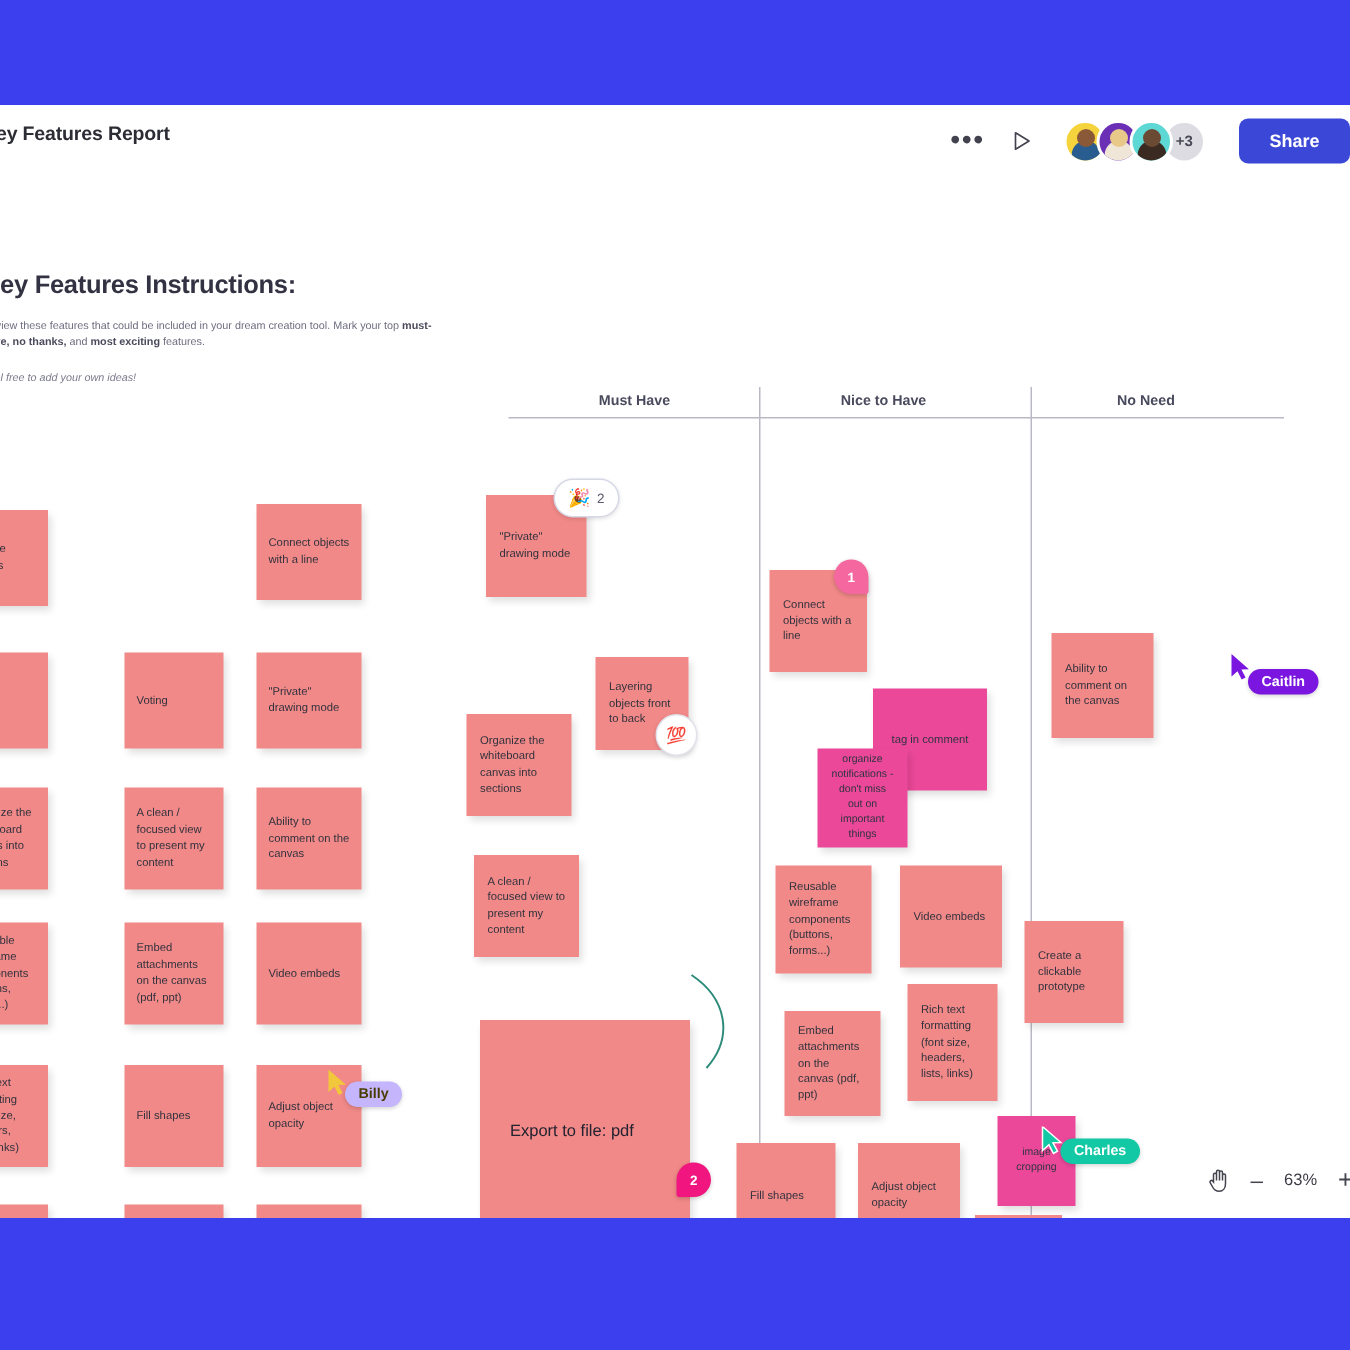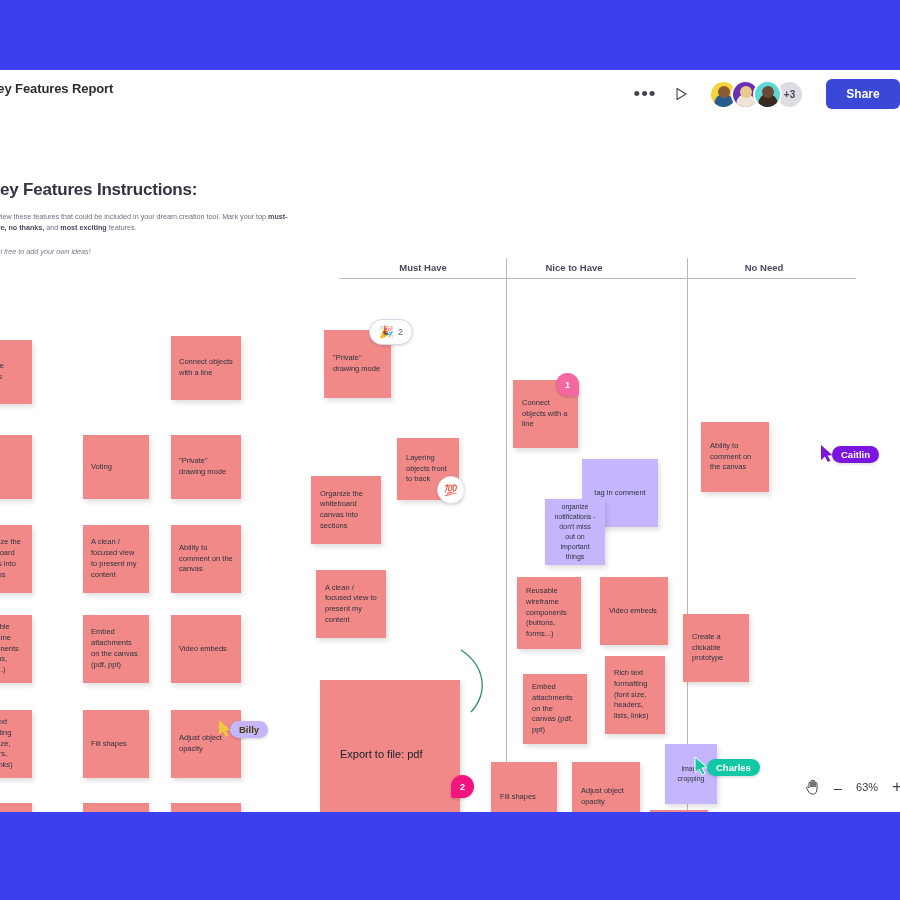--- a/index.html
+++ b/index.html
@@ -91,21 +91,21 @@
   }
   .hrule{position:absolute;top:160px;height:1px;background:#b9b9c6;}
   .vrule{position:absolute;width:1px;background:#b9b9c6;}
   
   .note{
     position:absolute;box-sizing:border-box;
     background:#F08987;color:#32323e;
     padding:9px 9px;font-size:7.5px;line-height:1.42;
     box-shadow:2px 3px 5px rgba(0,0,0,.13);
   }
-  .note.blue{background:#c4b5fd;color:#2e3442;}
+  .note.blue{background:#ec4899;color:#2e3442;}
   .note.big{font-size:11px;line-height:1.3;padding:22px 20px;font-weight:normal;color:#222230;}
   .note.mid{font-size:9.5px;line-height:1.45;}
   .note.center{display:flex;align-items:center;justify-content:center;text-align:center;}
   .note.vcenter{display:flex;align-items:center;}
   
   .grid-note{
     position:absolute;box-sizing:border-box;background:#F08987;color:#32323e;
     padding:8px 8px;font-size:7.5px;line-height:1.45;
     box-shadow:2px 3px 5px rgba(0,0,0,.13);
     display:flex;align-items:center;
@@ -124,21 +124,21 @@
   }
   .comment-pin{
     position:absolute;width:23px;height:23px;border-radius:50% 50% 50% 2px;
     display:flex;align-items:center;justify-content:center;
     color:#fff;font-size:9px;font-weight:bold;
     box-shadow:0 1px 3px rgba(0,0,0,.2);
   }
   .pin-magenta{background:#F0157F;}
   .pin-pink{background:#F4689F;border-radius:50% 50% 2px 50%;}
   
-  .cursor{position:absolute;display:flex;align-items:flex-end;}
+  .cursor{position:absolute;display:flex;align-items:flex-start;}
   .cursor svg{display:block;}
   .cursor-label{
     margin-left:-2px;margin-top:8px;border-radius:11px;padding:3px 9px;
     color:#fff;font-size:9.5px;font-weight:bold;white-space:nowrap;
     box-shadow:0 1px 3px rgba(0,0,0,.18);
   }
   
   .zoombar{
     position:absolute;right:-2px;bottom:15px;display:flex;align-items:center;gap:14px;
   }
@@ -219,21 +219,21 @@
         <polygon points="1,0 1,15 5,11.5 7.8,17 10.4,15.6 7.6,10.4 12.6,10.2" fill="#F2C73B"></polygon>
       </svg>
       <span class="cursor-label" style="background:#c4b5fd;color:#4a3c00;">Billy</span>
     </div>
 
     <div class="hrule" style="left:339px;width:517px;"></div>
     <div class="vrule" style="left:506px;top:140px;height:608px;"></div>
     <div class="vrule" style="left:687px;top:140px;height:610px;"></div>
 
     <div class="col-head" style="left:343px;">Must Have</div>
-    <div class="col-head" style="left:494px;">Nice to Have</div>
+    <div class="col-head" style="left:509px;">Nice to Have</div>
     <div class="col-head" style="left:684px;">No Need</div>
 
     <div class="note vcenter" style="left:324px;top:212px;width:67px;height:68px;">"Private" drawing mode</div>
     <div class="emoji-badge" style="left:369px;top:201px;">
       <span class="em">🎉</span>
       <span>2</span>
     </div>
 
     <div class="note vcenter" style="left:397px;top:320px;width:62px;height:62px;">Layering objects front to back</div>
     <div class="round-badge" style="left:437px;top:358px;">

